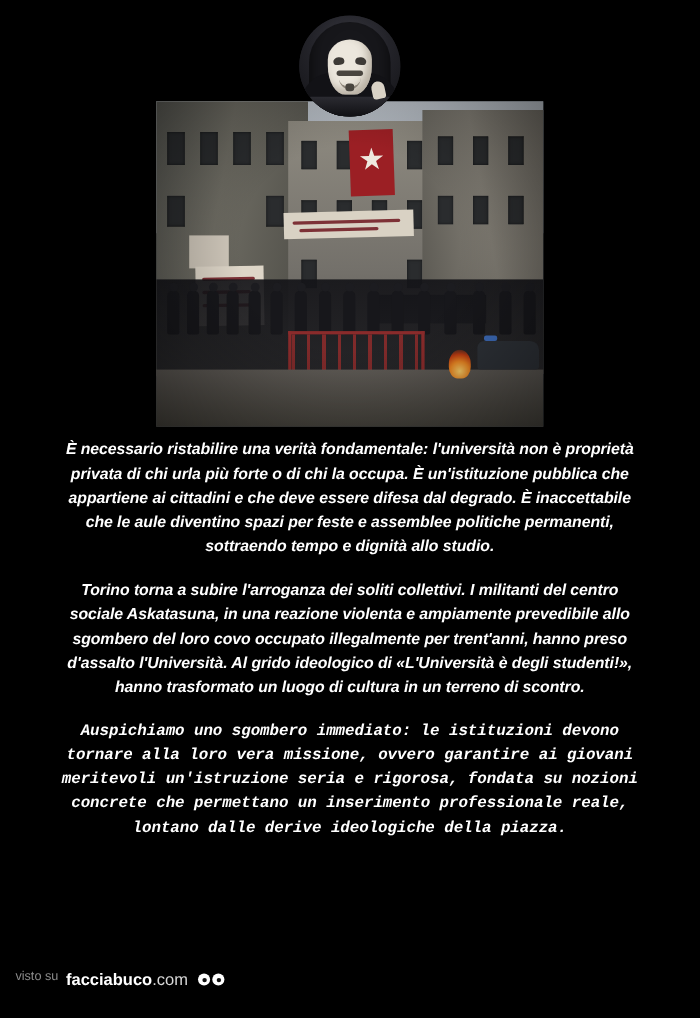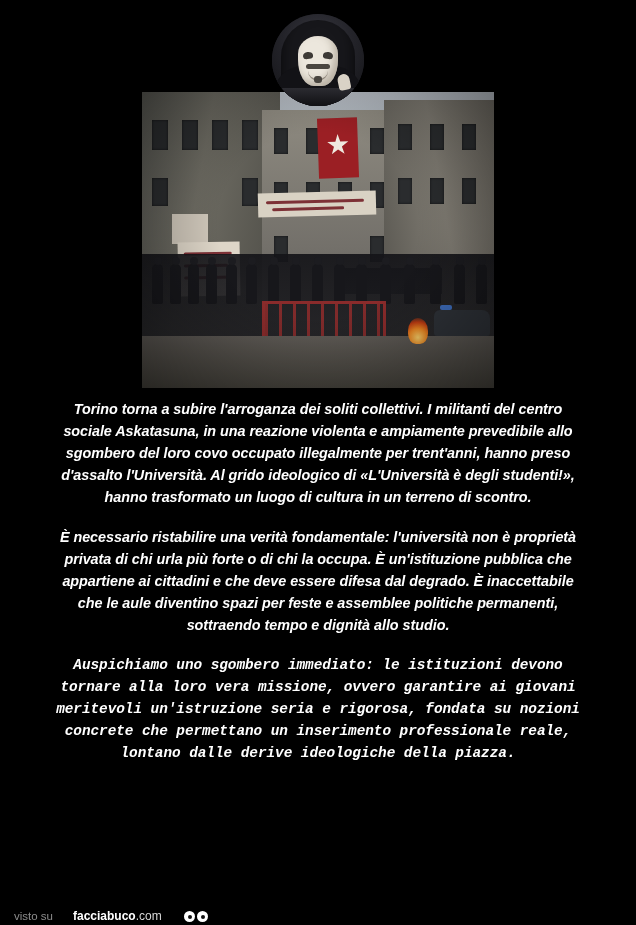--- a/index.html
+++ b/index.html
@@ -313,32 +313,31 @@
     line-height: 22px;
     margin: 0 0 18px 0;
     letter-spacing: -0.05px;
   }
   .para:last-child { margin-bottom: 0; font-family: Liberation Mono, monospace; }
 
   
   .footer {
     position: absolute;
     left: 14px;
-    bottom: 2px;
+    bottom: 26px;
     display: flex;
-    align-items: center;
-    gap: 20px;
+    gap: 7px;
   }
   .footer .visto {
     color: #8c8c8c;
     font-size: 11.5px;
   }
   .footer .brand {
     color: #ffffff;
-    font-size: 12px;
+    font-size: 15px;
     font-weight: bold;
   }
   .footer .brand .suffix {
     font-weight: normal;
     color: #d8d8d8;
   }
   .eyes {
     display: inline-flex;
     align-items: center;
     gap: 2px;
@@ -447,22 +446,22 @@
     </div>
 
     <div class="barrier"></div>
     <div class="ground"></div>
     <div class="fire"></div>
     <div class="police-car"></div>
     <div class="photo-vig"></div>
   </div>
 
   <div class="content">
+    <p class="para">È necessario ristabilire una verità fondamentale: l'università non è proprietà privata di chi urla più forte o di chi la occupa. È un'istituzione pubblica che appartiene ai cittadini e che deve essere difesa dal degrado. È inaccettabile che le aule diventino spazi per feste e assemblee politiche permanenti, sottraendo tempo e dignità allo studio.</p>
     <p class="para">Torino torna a subire l'arroganza dei soliti collettivi. I militanti del centro sociale Askatasuna, in una reazione violenta e ampiamente prevedibile allo sgombero del loro covo occupato illegalmente per trent'anni, hanno preso d'assalto l'Università. Al grido ideologico di «L'Università è degli studenti!», hanno trasformato un luogo di cultura in un terreno di scontro.</p>
-    <p class="para">È necessario ristabilire una verità fondamentale: l'università non è proprietà privata di chi urla più forte o di chi la occupa. È un'istituzione pubblica che appartiene ai cittadini e che deve essere difesa dal degrado. È inaccettabile che le aule diventino spazi per feste e assemblee politiche permanenti, sottraendo tempo e dignità allo studio.</p>
     <p class="para">Auspichiamo uno sgombero immediato: le istituzioni devono tornare alla loro vera missione, ovvero garantire ai giovani meritevoli un'istruzione seria e rigorosa, fondata su nozioni concrete che permettano un inserimento professionale reale, lontano dalle derive ideologiche della piazza.</p>
   </div>
 
   <div class="footer">
     <span class="visto">visto su</span>
     <span class="brand"><span>facciabuco</span><span class="suffix">.com</span></span>
     <span class="eyes">
       <span></span>
       <span></span>
     </span>

